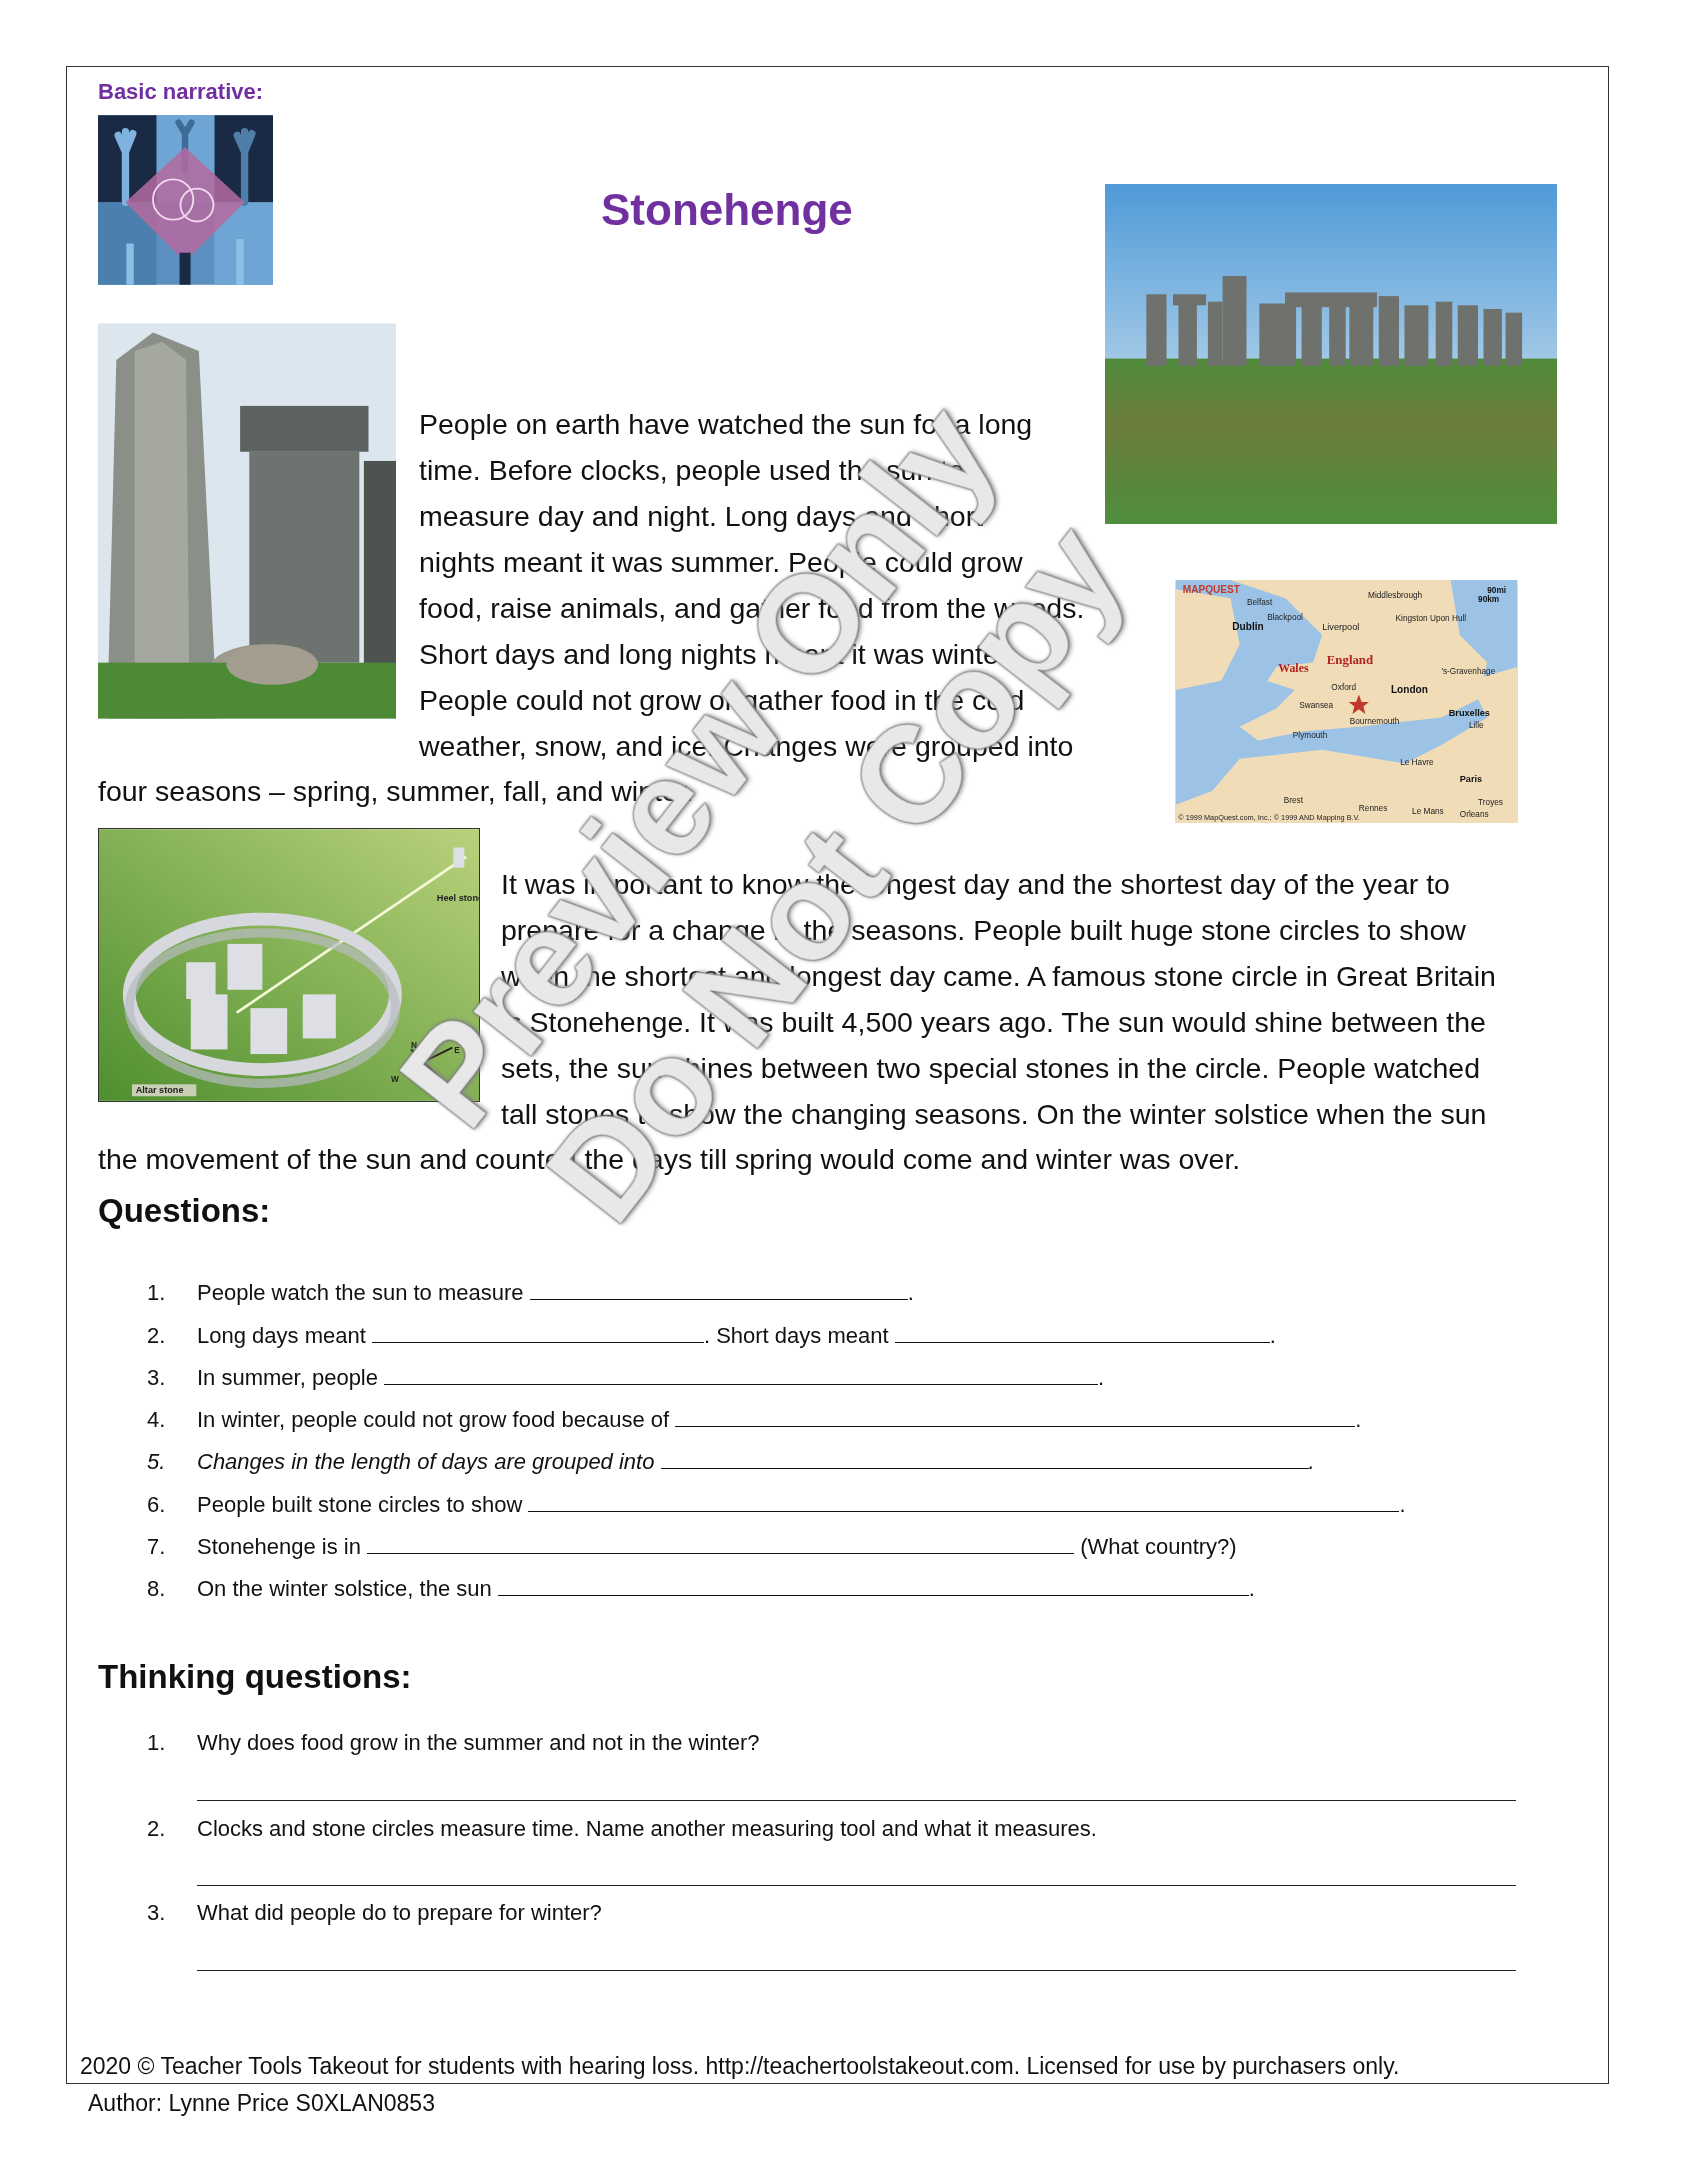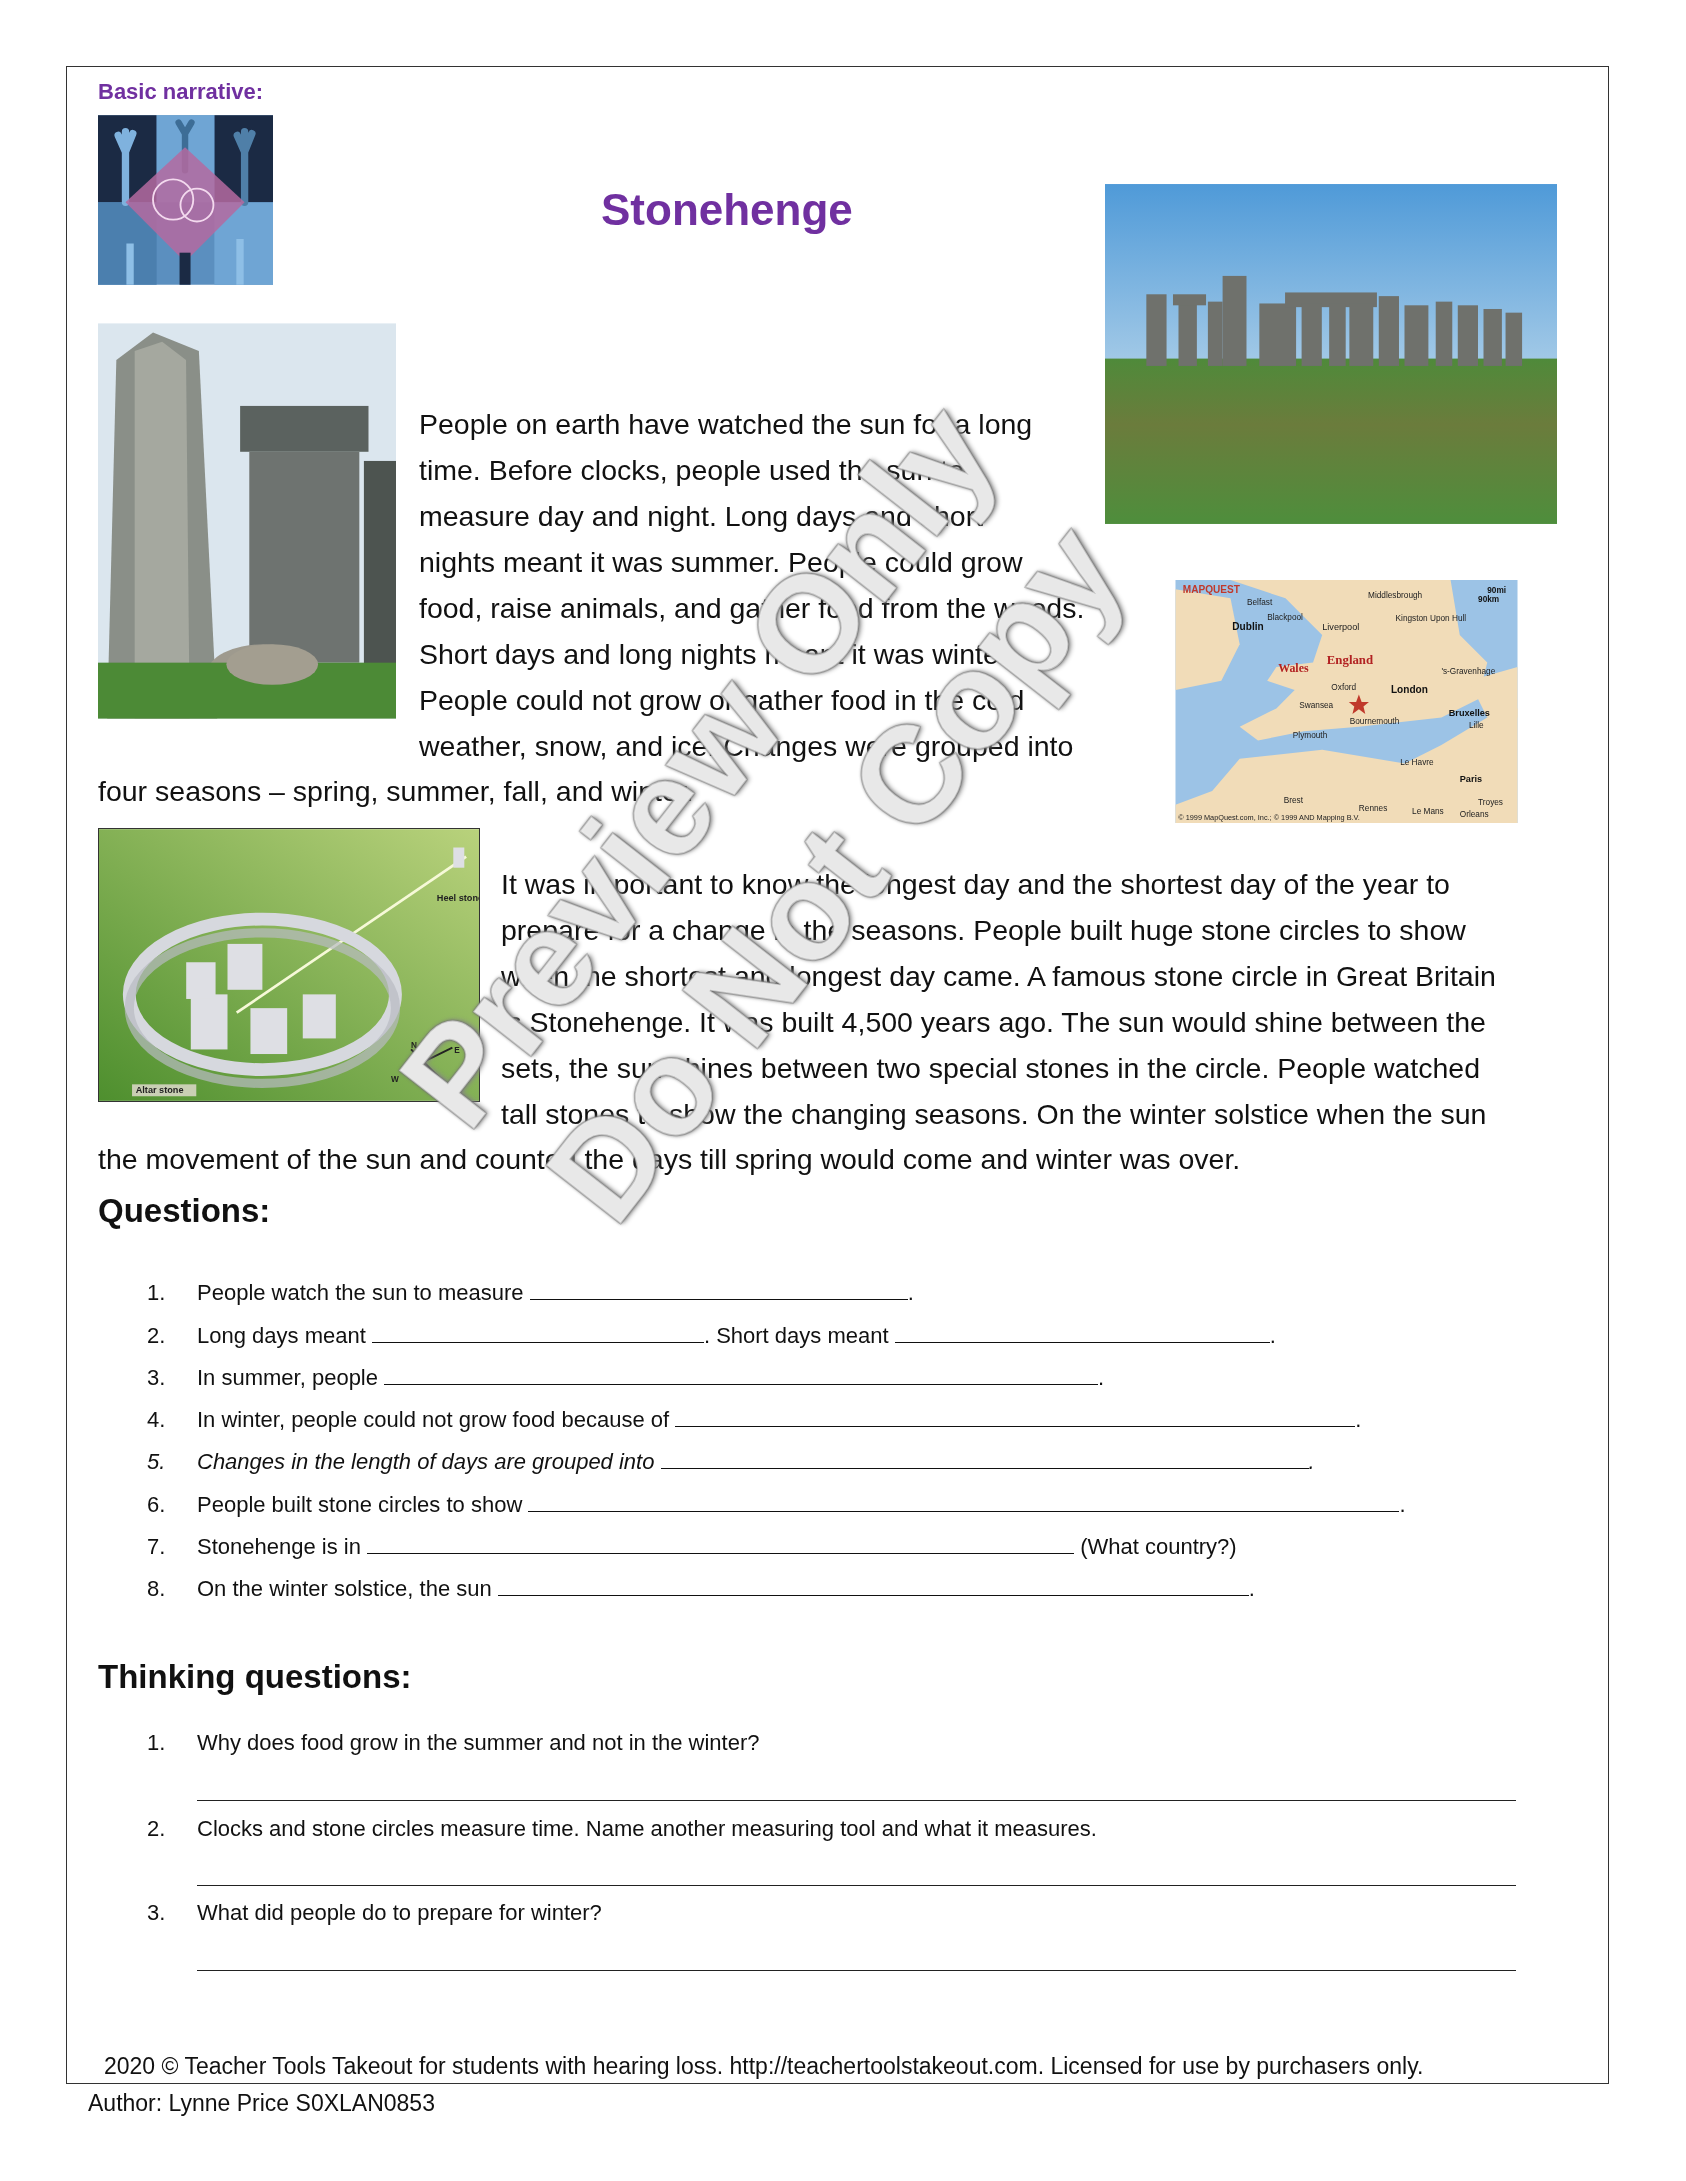--- a/index.html
+++ b/index.html
@@ -231,20 +231,20 @@
 <div class="abs q" style="left:147px; top:1816px;">
   <span class="num">2.</span><span>Clocks and stone circles measure time.  Name another measuring tool and what it measures.</span>
 </div>
 <div class="answer-line" style="left:197px; top:1885px; width:1319px;"></div>
 
 <div class="abs q" style="left:147px; top:1900px;">
   <span class="num">3.</span><span>What did people do to prepare for winter?</span>
 </div>
 <div class="answer-line" style="left:197px; top:1970px; width:1319px;"></div>
 
-<div class="abs footer" style="left:104px; top:2053px;">2020 © Teacher Tools Takeout for students with hearing loss. http://teachertoolstakeout.com. Licensed for use by purchasers only.</div>
+<div class="abs footer" style="left:80px; top:2053px;">2020 © Teacher Tools Takeout for students with hearing loss. http://teachertoolstakeout.com. Licensed for use by purchasers only.</div>
 <div class="abs footer" style="left:88px; top:2090px;">Author: Lynne Price  S0XLAN0853</div>
 
 <div class="watermark">
   <div>Preview Only</div>
   <div>Do Not Copy</div>
 </div>
 
 
 </body></html>

